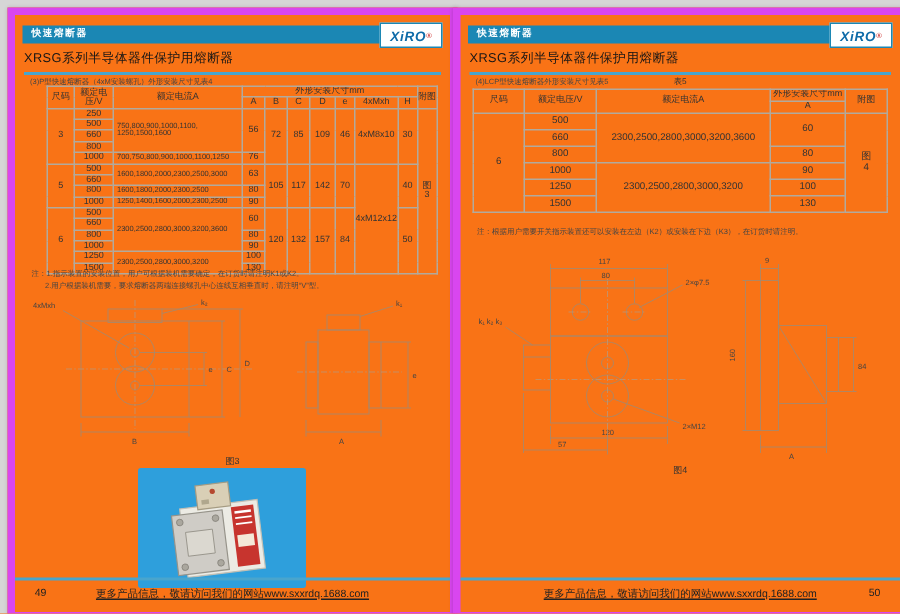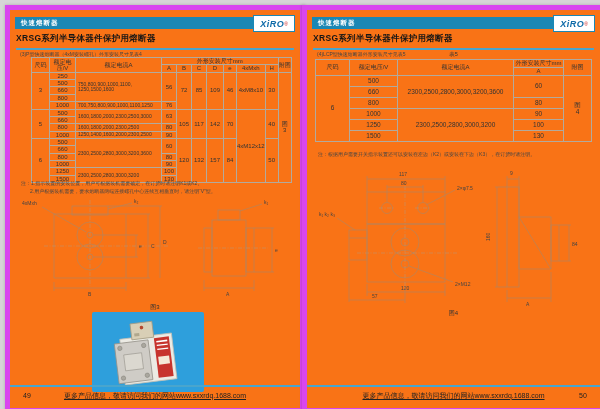--- a/index.html
+++ b/index.html
@@ -10,21 +10,21 @@
   #page-left{left:5px;width:290px;}
   #page-right{left:302px;width:293px;}
 
   .strip{position:absolute;top:7px;left:5px;right:5px;height:12px;background:#1b87b4;}
   .strip-label{color:#fff;font-size:6.5px;font-weight:bold;line-height:12px;padding-left:6px;letter-spacing:1px;}
   .logo{position:absolute;top:-2px;right:0;width:40px;height:15px;background:#fff;
         border:1px solid #1b87b4;display:flex;align-items:center;justify-content:center;}
   .logo-text{color:#0d6aa8;font-weight:bold;font-style:italic;font-size:9px;letter-spacing:0.5px;}
   .logo-mark{color:#c92222;font-size:5px;vertical-align:super;}
 
-  .title{position:absolute;top:23px;left:6px;right:6px;font-size:8.5px;font-weight:bold;color:#161616;
+  .title{position:absolute;top:23px;left:6px;right:6px;font-size:8.5px;font-weight:normal;color:#161616;
          border-bottom:2px solid #49a5cd;padding-bottom:3px;letter-spacing:0.3px;}
 
   .intro-note{position:absolute;top:41px;left:10px;font-size:5px;color:#454545;}
   .tbl-caption{position:absolute;top:41px;left:0;right:0;text-align:center;font-size:5.5px;color:#333;}
 
   table{border-collapse:collapse;table-layout:fixed;}
   th,td{border:1px solid #b2aa9d;font-size:6px;font-weight:normal;color:#333;text-align:center;
         padding:0;line-height:1.06;white-space:pre-line;overflow:hidden;}
   .tbl-left-wrap{position:absolute;top:47px;left:21px;}
   .tbl-left-wrap th{height:6px;}

